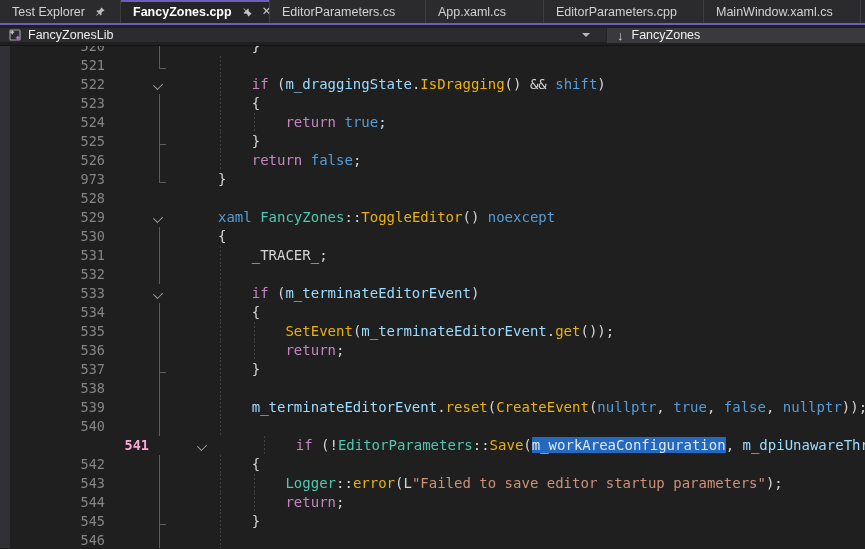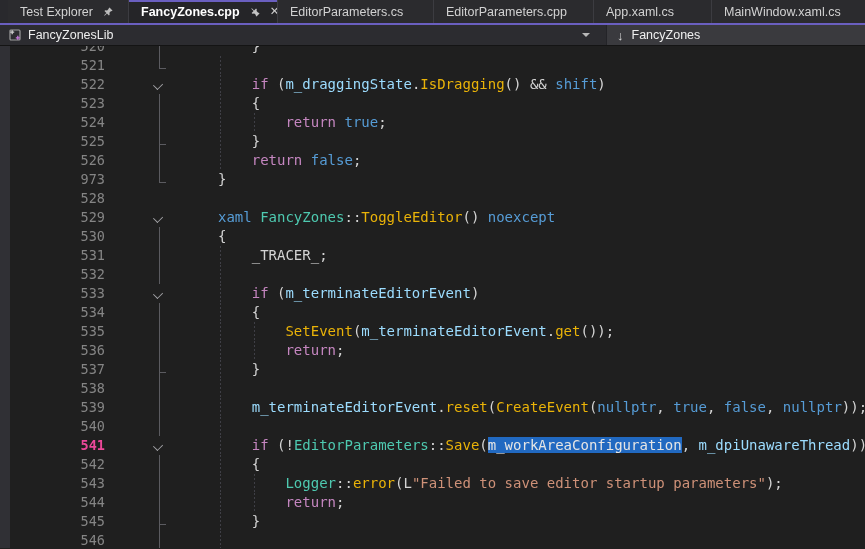--- a/index.html
+++ b/index.html
@@ -13,41 +13,41 @@
        border-right:1px solid #3c3c41;cursor:default;white-space:nowrap;overflow:hidden;}
   .tab.active{background:#252528;color:#ffffff;font-weight:bold;
               box-shadow:inset 0 2px 0 var(--accent);}
   .tab .lbl{pointer-events:none;}
   .tab .pin{margin-left:9px;flex:0 0 auto;}
   .tab .close{margin-left:9px;font-size:11.5px;font-weight:normal;color:#cfcfcf;line-height:1;}
   .tabfill{flex:1;background:#29292d;}
   .accent-bar{height:2px;background:var(--accent);}
 
   
-  .navbar{display:flex;height:20px;}
+  .navbar{display:flex;height:20px;align-items:center;}
   .nav-left{box-sizing:border-box;width:606px;display:flex;align-items:center;
             background:#2c2c30;padding:0 8px;}
   .nav-left .lbl{color:#eeeeee;font-size:12.5px;margin-left:6px;}
   .chev-down{margin-left:auto;margin-right:8px;width:0;height:0;
              border-left:4px solid transparent;border-right:4px solid transparent;
              border-top:4px solid #b8b8b8;}
   .nav-right{flex:1;display:flex;align-items:center;background:#3a3a3e;padding:0 10px;
              border-left:1px solid #242428;}
   .nav-right .arrow{color:#d8d8d8;font-size:13px;margin-right:8px;}
   .nav-right .lbl{color:#f0f0f0;font-size:12.5px;}
   .nav-shadow{height:1px;background:#141414;}
 
   
   .editor{position:relative;height:502px;overflow:hidden;background:#1f1f1f;
           font-family:"DejaVu Sans Mono",monospace;}
   .indicator-margin{position:absolute;left:0;top:0;bottom:0;width:10px;background:#303035;}
   #code-lines{margin-top:-9px;}
   .row{display:flex;height:19px;line-height:19px;font-size:14px;white-space:pre;gap:39px;}
   .lnum{flex:0 0 95px;margin-left:10px;text-align:right;color:#858585;font-size:13.5px;}
-  .row.cur .lnum{color:#ec4899;font-weight:bold;}
+  .row.cur .lnum{color:#f9a8d4;font-weight:bold;padding-left:44px;}
   .fold{flex:0 0 31px;position:relative;}
   .fold .vline{position:absolute;left:15px;width:1px;background:#5b5b60;}
   .fold .nub{position:absolute;left:15px;width:7px;height:1px;background:#5b5b60;}
   .fold .chevron{position:absolute;left:10px;top:5px;width:8px;height:8px;}
   .fold .chevron::before{content:"";position:absolute;left:0;top:1px;width:7px;height:7px;
         border-left:1.6px solid #a4a4a8;border-bottom:1.6px solid #a4a4a8;
         transform:rotate(-45deg) scale(1,.78);}
   .code{flex:1;position:relative;padding-left:4px;color:#d4d4d4;}
   .guide{position:absolute;top:0;bottom:0;width:1px;
          background:repeating-linear-gradient(to bottom,#3f3f46 0 2px,transparent 2px 4px);}
@@ -56,45 +56,45 @@
   .sel{background:var(--selection);color:#e5e5e5;}
 
   svg.icon{display:block;}
 </style>
 </head>
 <body>
 
 <div class="window" id="win" style="--accent: #6a5fc0; --selection: #2169c1;">
 
   <div class="tabstrip">
-    <div class="tab" style="flex:0 0 121px;margin-left:8px;">
+    <div class="tab" style="flex:0 0 121px;">
       <span class="lbl">Test Explorer</span>
       <span class="pin">
         <svg class="icon" width="12" height="12" viewBox="0 0 16 16">
           <path fill="#bdbdbd" d="M10 2l4 4-1 1-.9-.2-2.2 2.2.3 2.5-1 1-2.6-2.6-3 3-.7-.7 3-3L3.3 6.6l1-1 2.5.3L9 3.7 8.9 2.9z"></path>
         </svg>
       </span>
     </div>
     <div class="tab active" style="flex:0 0 149px;">
       <span class="lbl">FancyZones.cpp</span>
       <span class="pin">
         <svg class="icon" width="12" height="12" viewBox="0 0 16 16" style="transform:rotate(90deg);">
           <path fill="#c4c4c4" d="M10 2l4 4-1 1-.9-.2-2.2 2.2.3 2.5-1 1-2.6-2.6-3 3-.7-.7 3-3L3.3 6.6l1-1 2.5.3L9 3.7 8.9 2.9z"></path>
         </svg>
       </span>
       <span class="close">✕</span>
     </div>
     <div class="tab" style="flex:0 0 156px;">
       <span class="lbl">EditorParameters.cs</span>
     </div>
+    <div class="tab" style="flex:0 0 118px;">
+      <span class="lbl">App.xaml.cs</span>
+    </div>
     <div class="tab" style="flex:0 0 160px;">
       <span class="lbl">EditorParameters.cpp</span>
-    </div>
-    <div class="tab" style="flex:0 0 118px;">
-      <span class="lbl">App.xaml.cs</span>
     </div>
     <div class="tab" style="flex:0 0 157px;">
       <span class="lbl">MainWindow.xaml.cs</span>
     </div>
     <div class="tabfill"></div>
   </div>
   <div class="accent-bar"></div>
 
   <div class="navbar">
     <div class="nav-left">

